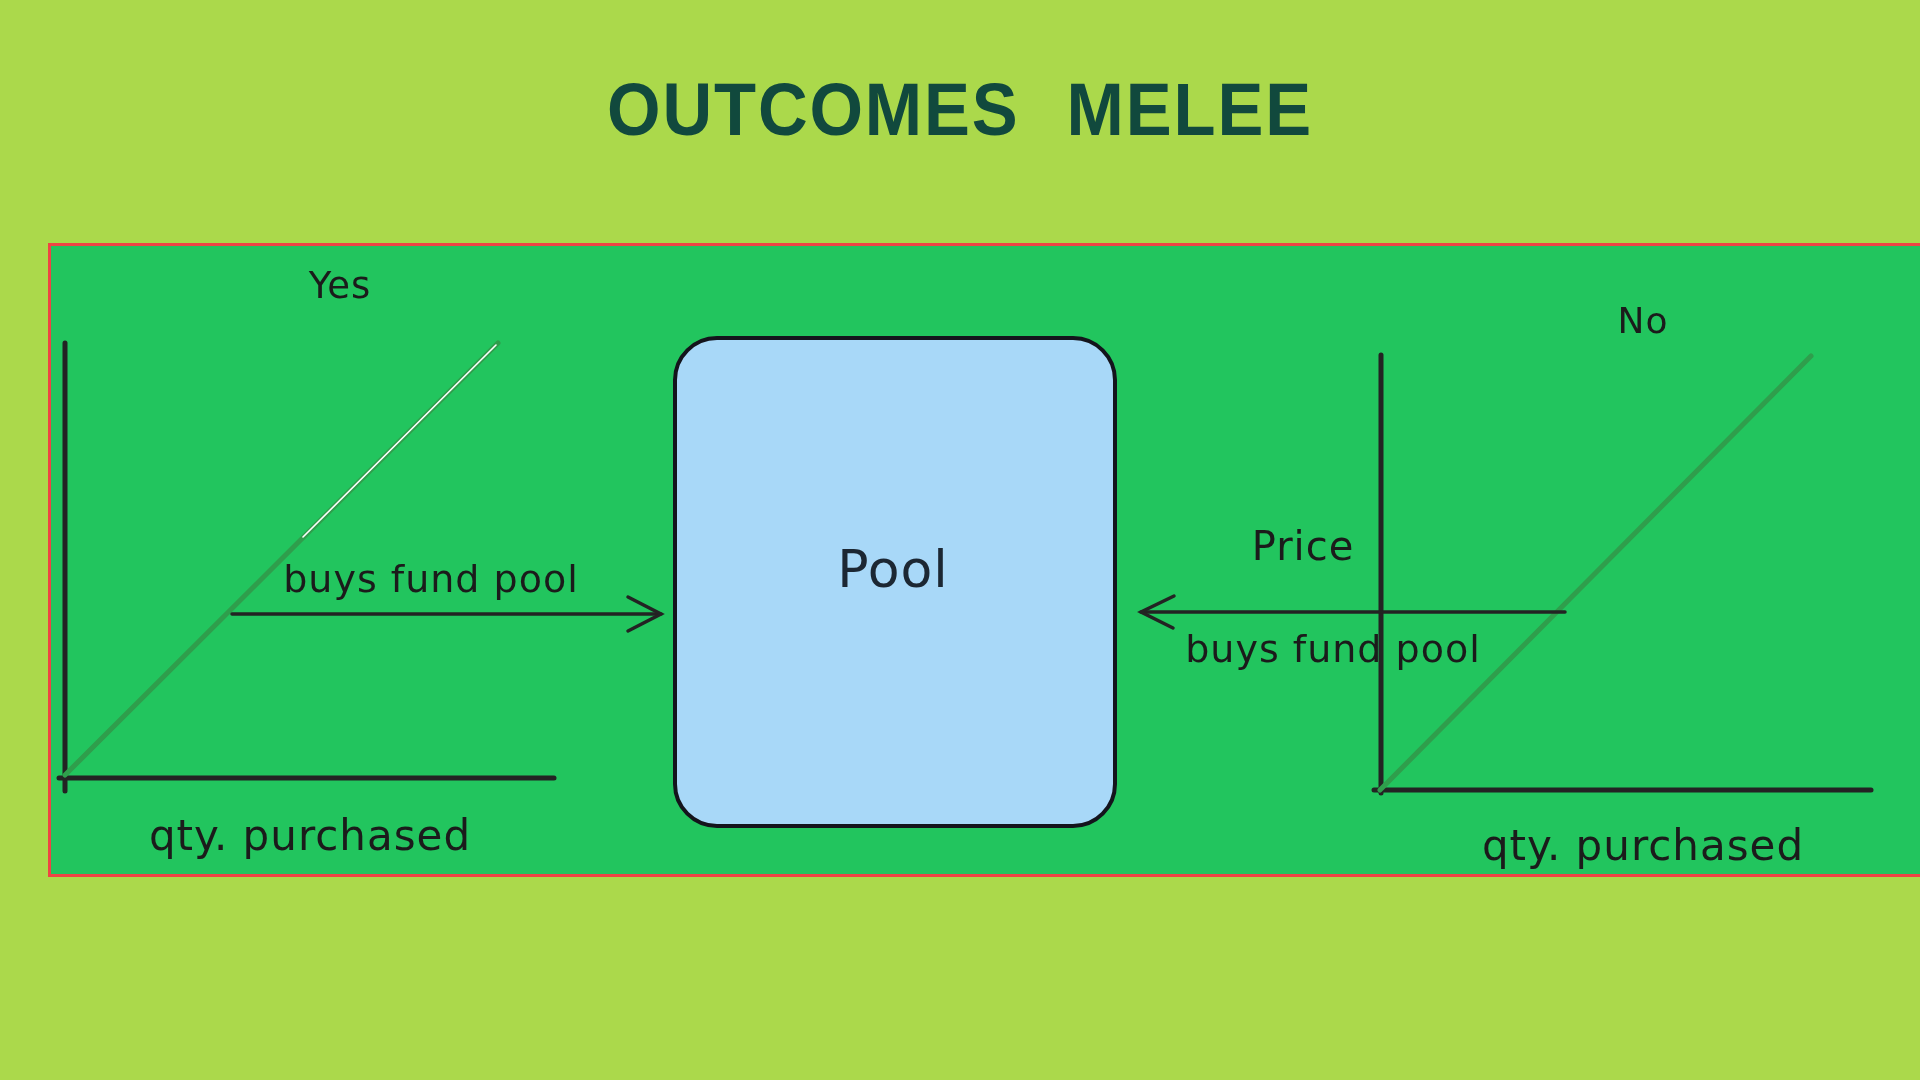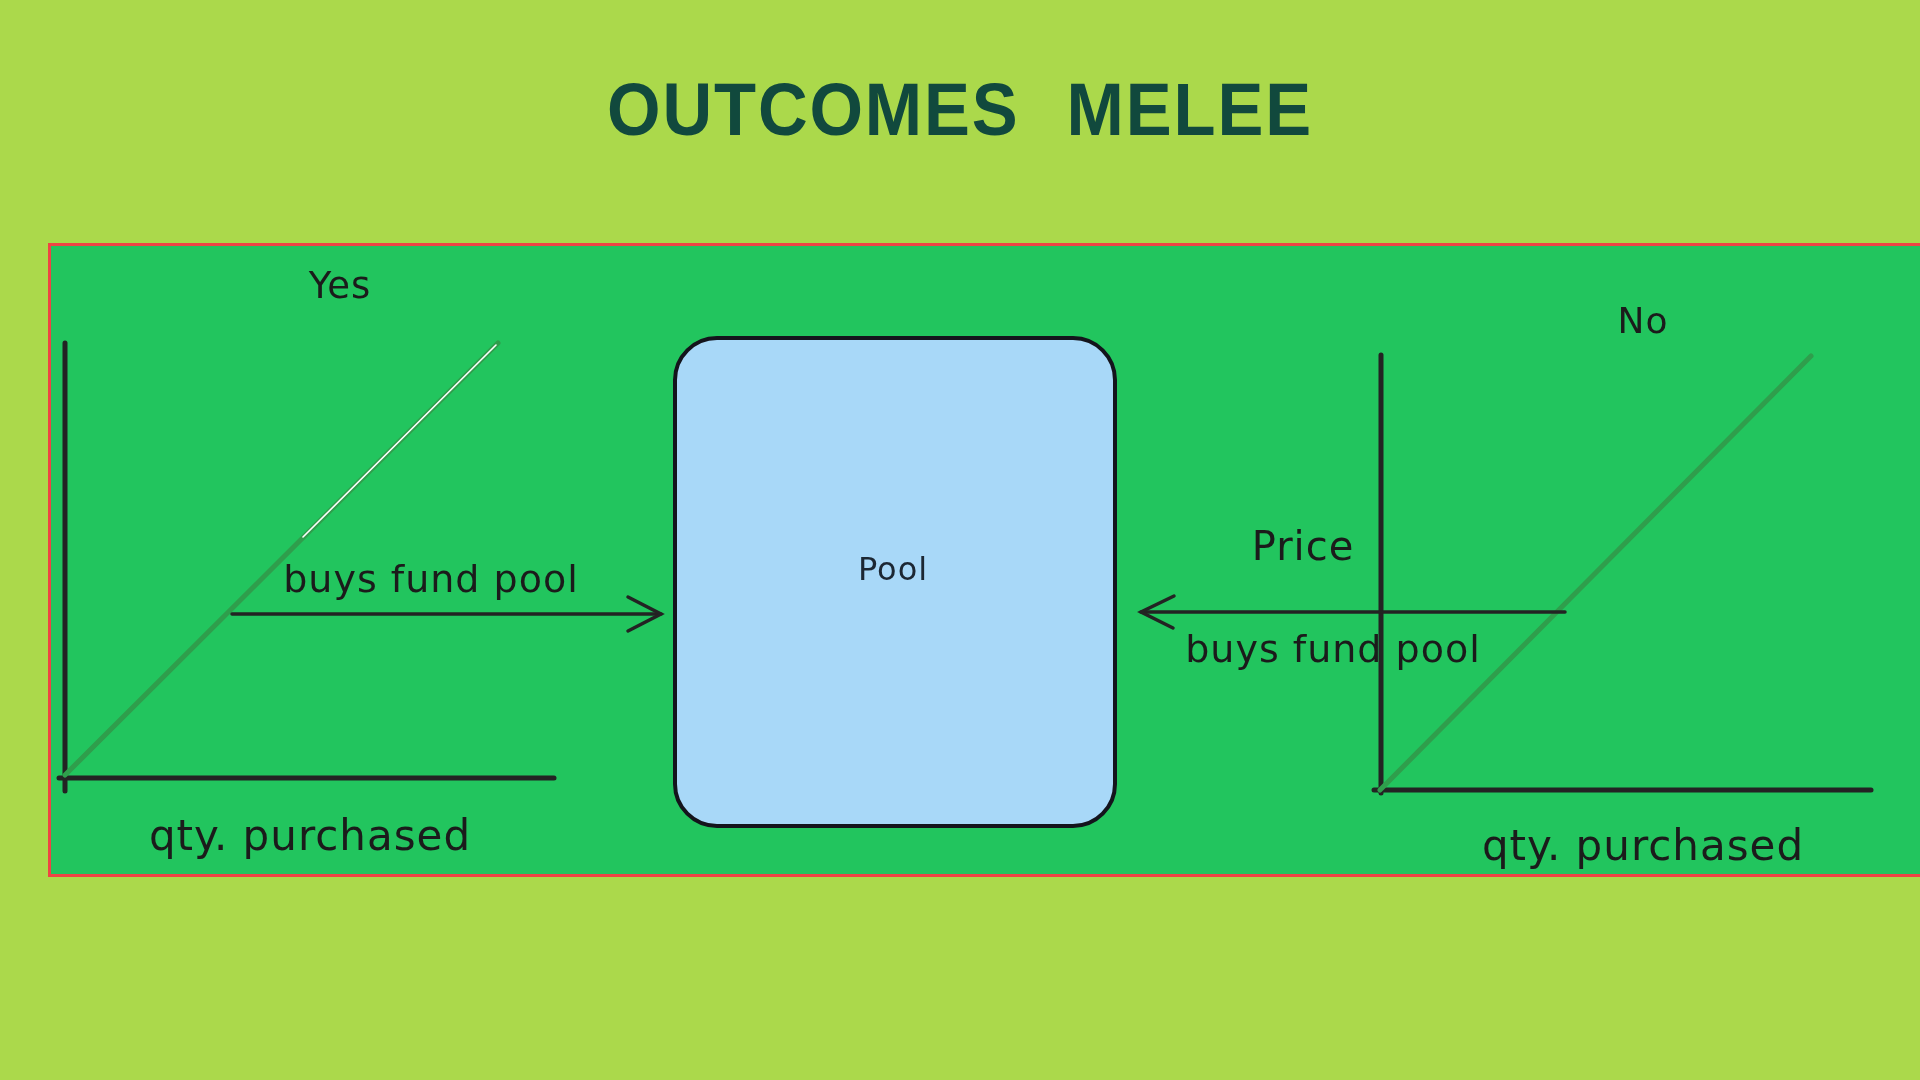--- a/index.html
+++ b/index.html
@@ -44,21 +44,21 @@
     position: absolute;
     font-family: cursive, "DejaVu Sans", sans-serif;
     color: #1b1b1b;
     white-space: nowrap;
     transform: translate(-50%, -50%);
     letter-spacing: 1px;
   }
   .lbl-yes      { left: 289px;  top: 39px;  font-size: 37px; }
   .lbl-no       { left: 1592px; top: 74px;  font-size: 36px; }
   .lbl-price    { left: 1252px; top: 300px; font-size: 40px; }
-  .lbl-pool     { left: 842px;  top: 323px; font-size: 32px; color: #1c2733; }
+  .lbl-pool     { left: 842px;  top: 323px; font-size: 52px; color: #1c2733; }
   .lbl-buys-l   { left: 380px;  top: 333px; font-size: 38px; }
   .lbl-buys-r   { left: 1282px; top: 403px; font-size: 38px; }
   .lbl-qty-l    { left: 259px;  top: 589px; font-size: 42px; }
   .lbl-qty-r    { left: 1592px; top: 599px; font-size: 42px; }
 </style>
 </head>
 <body>
 
 <div class="canvas">
 

